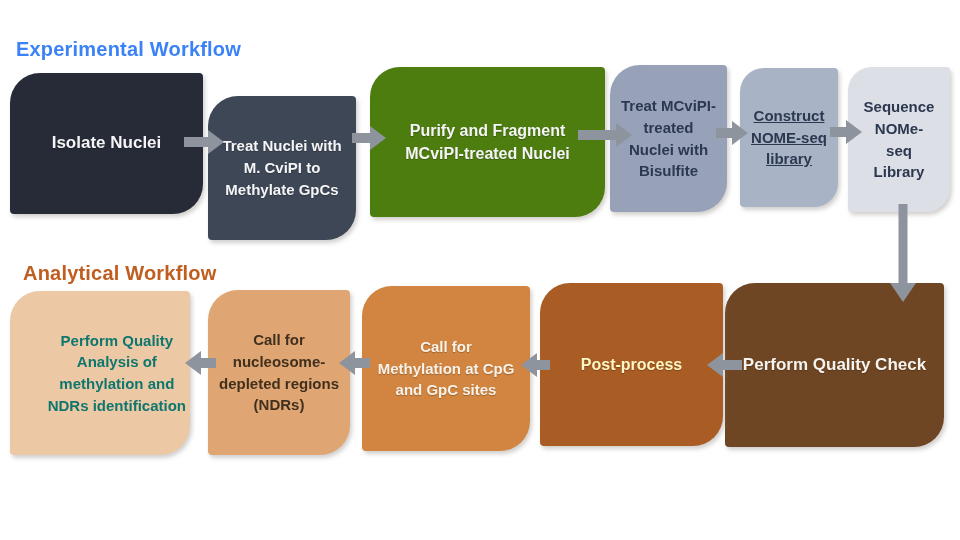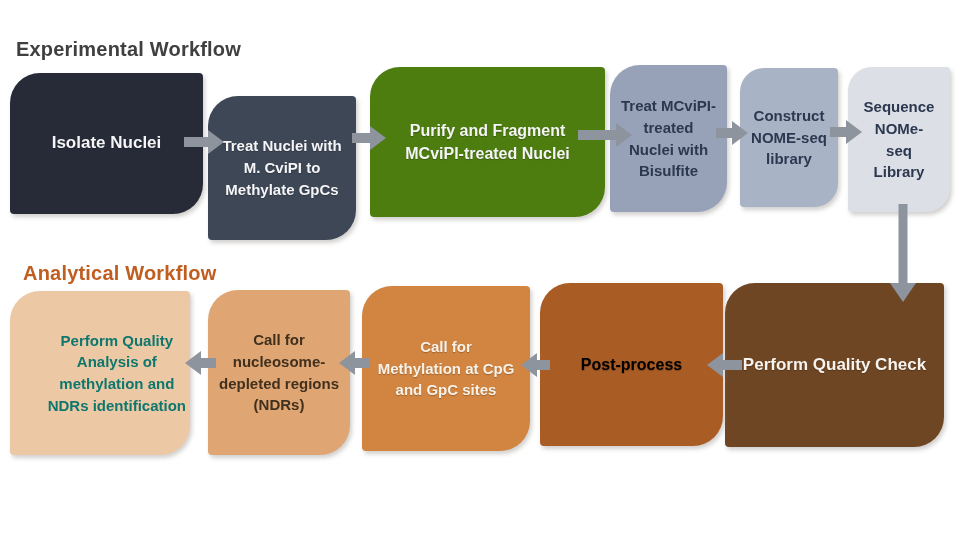--- a/index.html
+++ b/index.html
@@ -33,21 +33,21 @@
   .a3{left:362px;top:286px;width:168px;height:165px;font-size:15px;}
   .a4{left:208px;top:290px;width:142px;height:165px;font-size:15px;}
   .a5{left:10px; top:291px;width:180px;height:164px;font-size:15px;}
   #arrows{position:absolute;left:0;top:0;width:960px;height:540px;pointer-events:none;}
 </style>
 </head>
 <body>
 
 <div id="canvas">
 
-  <div class="heading" id="exp-heading" style="color: #404040;">Experimental Workflow</div>
+  <div class="heading" id="exp-heading" style="color: #3b82f6;">Experimental Workflow</div>
 
   <div class="heading" id="ana-heading" style="color: rgb(192, 94, 32);">Analytical Workflow</div>
 
   <div class="box e1 light-text" style="background-color: rgb(39, 43, 55); color: rgb(245, 245, 247);">
     <span class="lbl">Isolate Nuclei</span>
   </div>
   <div class="box e2 light-text" style="background-color: rgb(62, 71, 86); color: rgb(245, 245, 247);">
     <span class="lbl">Treat Nuclei with
 M. CviPI to
 Methylate GpCs</span>
@@ -55,36 +55,36 @@
   <div class="box e3 light-text" style="background-color: #4d7c0f; color: rgb(245, 245, 247);">
     <span class="lbl">Purify and Fragment
 MCviPI-treated Nuclei</span>
   </div>
   <div class="box e4" style="background-color: rgb(151, 162, 184); color: rgb(44, 56, 80);">
     <span class="lbl">Treat MCviPI-
 treated
 Nuclei with
 Bisulfite</span>
   </div>
-  <div class="box e5" style="background-color: rgb(169, 179, 198); color: rgb(44, 56, 80);">
+  <div class="box e5" style="background-color: rgb(169, 179, 198); color: rgb(44, 56, 80); text-decoration: underline;">
     <span class="lbl">Construct
 NOME-seq
 library</span>
   </div>
   <div class="box e6" style="background-color: rgb(220, 223, 230); color: rgb(44, 56, 80);">
     <span class="lbl">Sequence
 NOMe-
 seq
 Library</span>
   </div>
 
   <div class="box a1 light-text" style="background-color: rgb(111, 70, 35); color: rgb(247, 243, 238);">
     <span class="lbl">Perform Quality Check</span>
   </div>
-  <div class="box a2 light-text" style="background-color: rgb(170, 92, 37); color: #000000;">
+  <div class="box a2 light-text" style="background-color: rgb(170, 92, 37); color: #fef9c3;">
     <span class="lbl">Post-process</span>
   </div>
   <div class="box a3 light-text" style="background-color: rgb(210, 133, 64); color: rgb(249, 242, 233);">
     <span class="lbl">Call for
 Methylation at CpG
 and GpC sites</span>
   </div>
   <div class="box a4" style="background-color: rgb(223, 166, 116); color: rgb(65, 48, 29);">
     <span class="lbl">Call for
 nucleosome-

